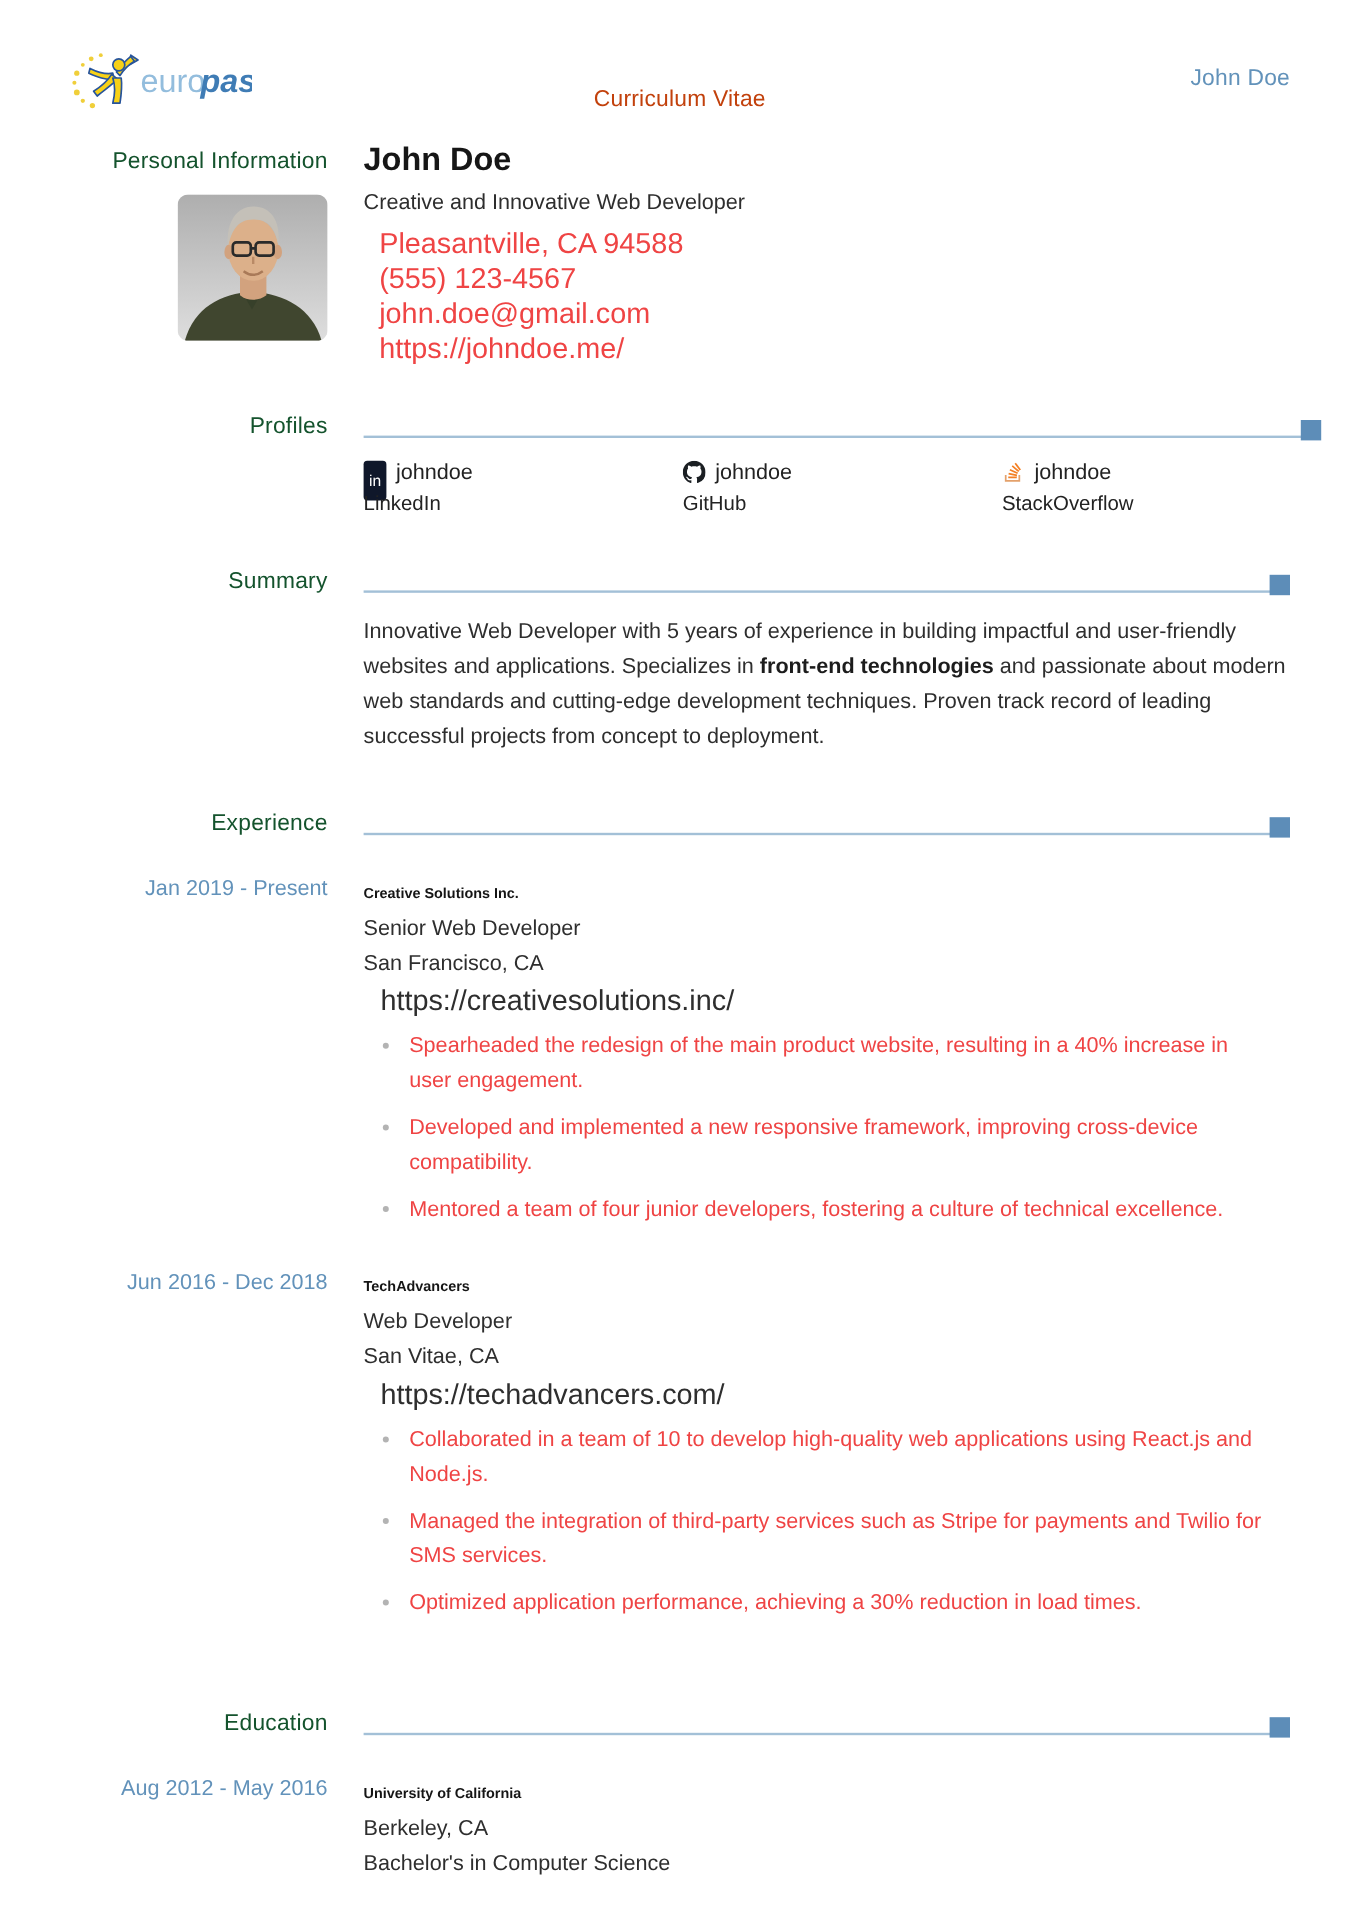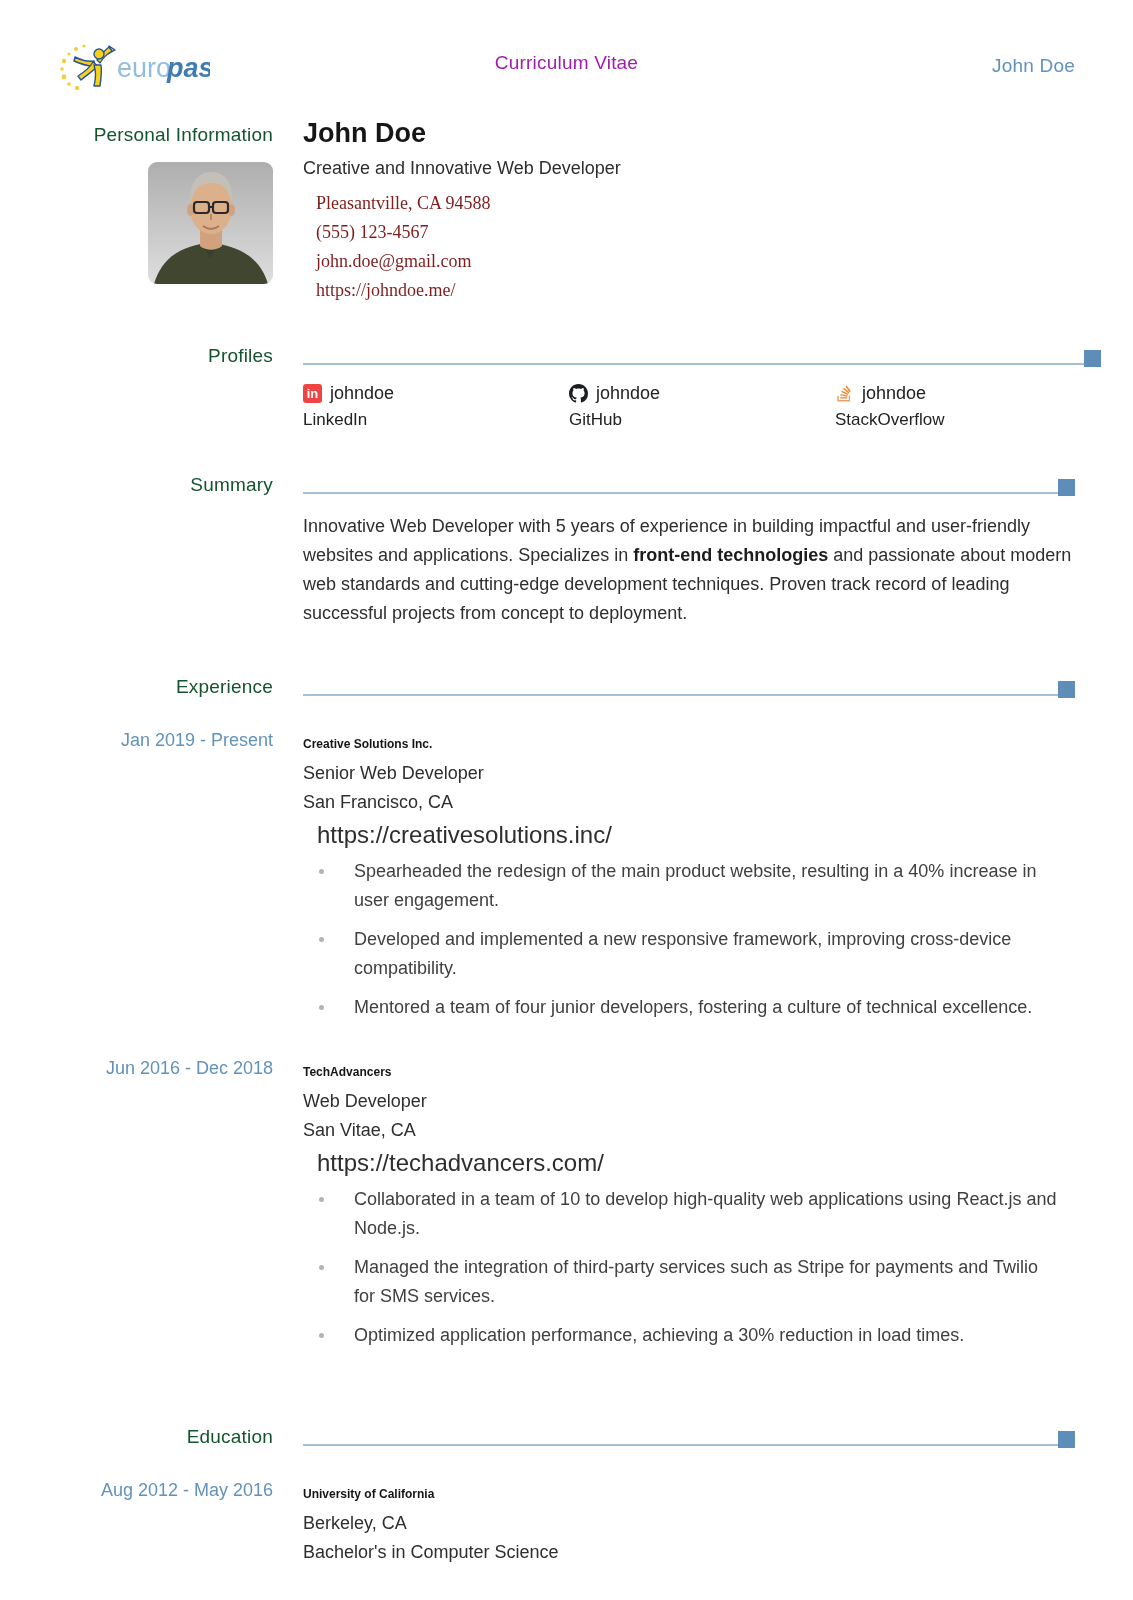--- a/index.html
+++ b/index.html
@@ -10,71 +10,71 @@
     color:#2e2e2e; position:relative; overflow:hidden;
   }
   
   .header {
     display:flex; align-items:center; position:relative;
     padding:40px 58px 0 40px; height:92px;
   }
   .logo { width:170px; height:52px; flex:0 0 auto; }
   .header-title {
     position:absolute; left:50%; transform:translateX(-50%);
-    top:52px; font-size:19px; color:#a21caf; letter-spacing:.2px;
+    top:72px; font-size:19px; color:#c2410c; letter-spacing:.2px;
   }
   .header-name { margin-left:auto; font-size:19px; color:#6292ba; letter-spacing:.2px; }
 
   
   .row { display:flex; padding:0 58px 0 0; }
   .col-left { flex:0 0 273px; text-align:right; }
   .col-main { flex:1; margin-left:30px; }
   .sec-label { color:#14532d; font-size:19px; letter-spacing:.2px; }
 
   
   .rule { position:relative; height:17px; margin-top:5px; }
   .rule .line { position:absolute; left:0; right:6px; bottom:2px; height:2px; background:#a3c0d7; }
   .rule .square { position:absolute; right:0; top:0; width:17px; height:17px; background:#5d8db8; }
 
   
   .personal { margin-top:32px; }
   .photo-wrap { margin-top:16px; display:flex; justify-content:flex-end; }
   .photo { width:125px; height:122px; border-radius:9px; overflow:hidden; display:block; }
   .person-name { font-size:27px; font-weight:bold; color:#161616; line-height:1.15; margin-top:-6px; }
   .person-title { font-size:18px; margin-top:9px; color:#2e2e2e; }
-  .contact-list { margin-top:10px; padding-left:13px; font-size:18px; line-height:29px; color:#7f1d1d;font-family:Liberation Serif, serif; }
+  .contact-list { margin-top:10px; padding-left:13px; font-size:24px; line-height:29px; color:#ef4444; }
   .contact-list div { white-space:nowrap; }
 
   
   .profiles { margin-top:40px; }
   .profile-items { display:flex; margin-top:16px; }
   .profile-item { flex:0 0 266px; }
   .profile-user { display:flex; align-items:center; font-size:18px; color:#222; }
   .profile-user .picon { width:19px; height:19px; margin-right:8px; flex:0 0 auto; display:inline-flex; }
-  .li-badge { width:19px; height:19px; background:#ef4444; border-radius:3px; color:#fff;
-              font-size:13px; font-weight:bold; display:flex; align-items:center; justify-content:center; }
+  .li-badge { width:19px; height:33px; background:#0f172a; border-radius:3px; color:#fff;
+              font-size:13px; font-weight:normal; display:flex; align-items:center; justify-content:center; }
   .profile-net { font-size:17px; margin-top:6px; color:#222; }
 
   
   .summary { margin-top:44px; }
   .summary-text { margin-top:16px; font-size:18px; line-height:29px; color:#2e2e2e; max-width:772px; }
   .summary-text b { color:#1c1c1c; }
 
   
   .experience { margin-top:48px; }
   .job { margin-top:32px; }
   .job-date, .edu-date { color:#6292ba; font-size:18px; }
   .job-company, .edu-school { font-size:12px; font-weight:bold; color:#151515; line-height:29px; }
   .job-line { font-size:18px; line-height:29px; color:#2e2e2e; }
   .job-url { font-size:24px; line-height:29px; padding-left:14px; margin-top:3px; color:#2e2e2e; }
   .bullets { list-style:none; margin-top:8px; max-width:756px; }
   .bullets li { display:flex; margin-bottom:10px; }
   .bullets .dot { flex:0 0 5px; width:5px; height:5px; border-radius:50%; background:#b3b3b3;
                   margin:12px 0 0 16px; }
-  .bullets .btext { margin-left:30px; font-size:18px; line-height:29px; color:#404040; }
+  .bullets .btext { margin-left:17px; font-size:18px; line-height:29px; color:#ef4444; }
 
   .education { margin-top:66px; }
   .edu { margin-top:32px; }
 </style>
 </head>
 <body>
 
 <div class="page">
 
   <div class="header">

